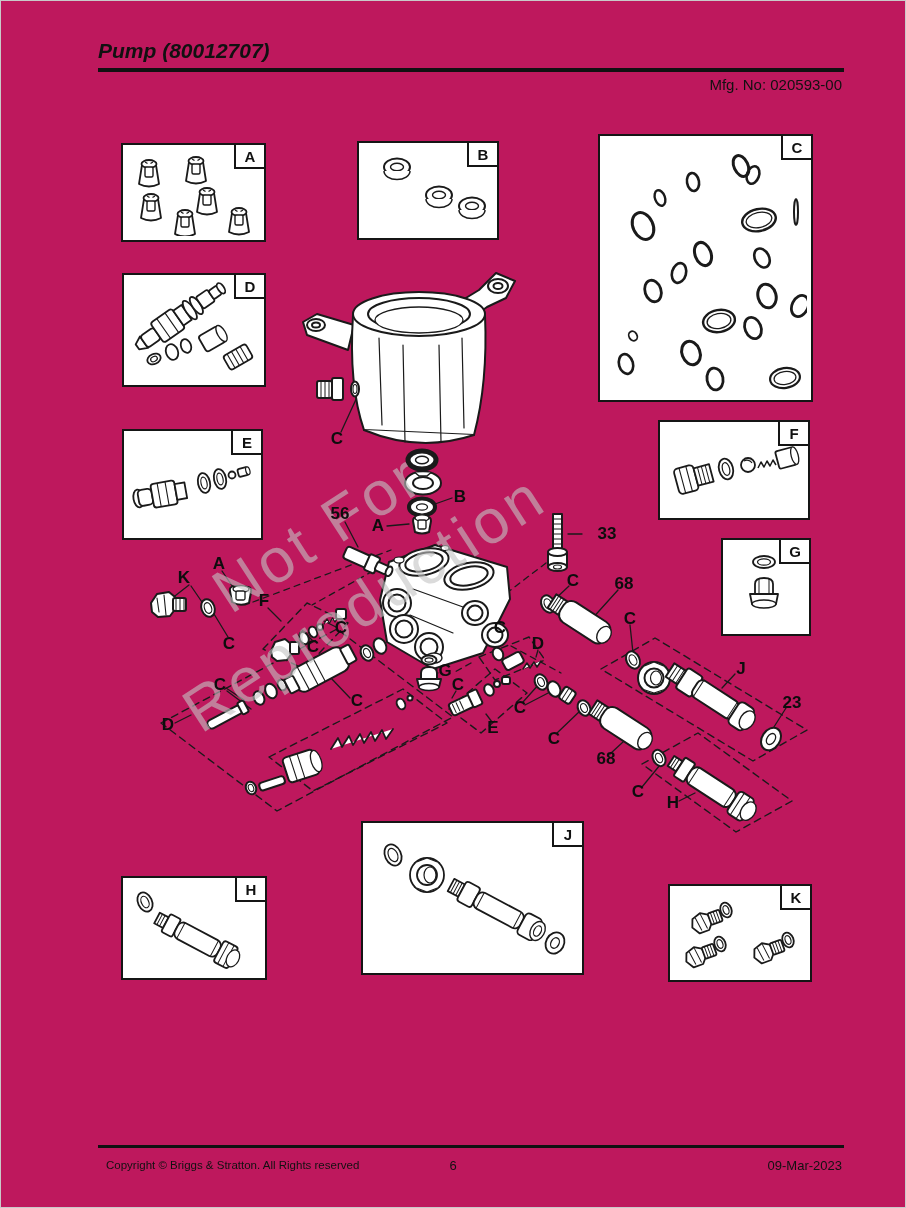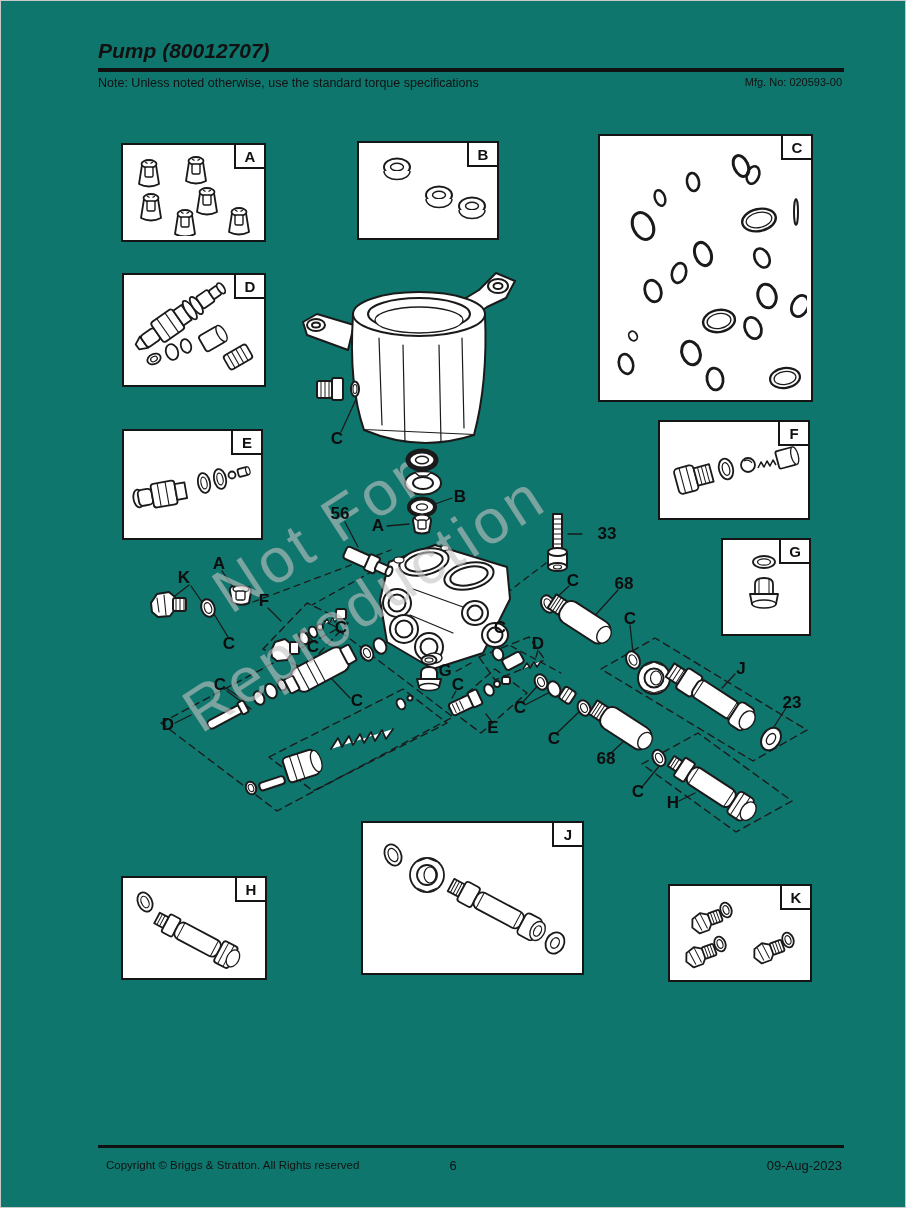--- a/index.html
+++ b/index.html
@@ -1,21 +1,21 @@
 <!DOCTYPE html>
 <html><head>
 <meta charset="utf-8">
 <style>
   html,body{margin:0;padding:0;background:#fff;}
-  .page{position:relative;width:906px;height:1208px;background:#0f766e;border:1px solid #c9c9c9;
+  .page{position:relative;width:906px;height:1208px;background:#be185d;border:1px solid #c9c9c9;
         box-sizing:border-box;font-family:"Liberation Sans",sans-serif;color:#111;overflow:hidden;}
   .title{position:absolute;left:97px;top:38px;font-size:21px;font-weight:bold;font-style:italic;}
   .rule-top{position:absolute;left:97px;top:67px;width:746px;height:4px;background:#111;}
   .hdr-note{position:absolute;left:97px;top:75px;font-size:12.5px;}
-  .hdr-mfg{position:absolute;right:63px;top:75px;font-size:11px;}
+  .hdr-mfg{position:absolute;right:63px;top:75px;font-size:15px;}
   .rule-bottom{position:absolute;left:97px;top:1144px;width:746px;height:3px;background:#111;}
   .foot-left{position:absolute;left:105px;top:1158px;font-size:11.5px;}
   .foot-center{position:absolute;left:0;right:0;top:1157px;text-align:center;font-size:13px;}
   .foot-right{position:absolute;right:63px;top:1157px;font-size:13px;}
   .art{position:absolute;left:0;top:0;z-index:1;}
   .pbox{position:absolute;border:2px solid #151515;background:#fff;z-index:2;}
   .pbox svg{display:block;}
   .tab{position:absolute;top:0;right:0;width:28px;height:22px;border-left:2px solid #151515;
        border-bottom:2px solid #151515;display:flex;align-items:center;justify-content:center;
        font-weight:bold;font-size:15px;background:#fff;}
@@ -36,21 +36,20 @@
              line-height:1.35;z-index:3;pointer-events:none;}
   .watermark .wm1{margin-left:90px;}
 </style>
 </head>
 <body>
 
 <div class="page">
 
   <div class="title">Pump (80012707)</div>
   <div class="rule-top"></div>
-  <div class="hdr-note">Note: Unless noted otherwise, use the standard torque specifications</div>
   <div class="hdr-mfg">Mfg. No: 020593-00</div>
 
   <svg class="art" width="906" height="1208" viewBox="0 0 906 1208">
     <g stroke="#1a1a1a" fill="none" stroke-width="2" stroke-linejoin="round" stroke-linecap="round">
 
       <g stroke-width="1.4" stroke-dasharray="7 5">
         <polygon points="160,722 336,628 452,716 276,810"></polygon>
         <polygon points="268,756 402,688 446,722 312,790"></polygon>
         <polygon points="262,648 306,602 347,622 303,668"></polygon>
         <polygon points="478,656 528,636 544,659 494,679"></polygon>
@@ -700,15 +699,15 @@
       <span class="callout" style="left: 740px; top: 668px;">J</span>
       <span class="callout" style="left: 791px; top: 702px;">23</span>
       <span class="callout" style="left: 605px; top: 758px;">68</span>
       <span class="callout" style="left: 637px; top: 791px;">C</span>
       <span class="callout" style="left: 672px; top: 802px;">H</span>
     </div>
 
   <div class="rule-bottom"></div>
   <div class="foot-left">Copyright © Briggs &amp; Stratton. All Rights reserved</div>
   <div class="foot-center">6</div>
-  <div class="foot-right">09-Aug-2023</div>
+  <div class="foot-right">09-Mar-2023</div>
 
 </div>
 
 </body></html>

